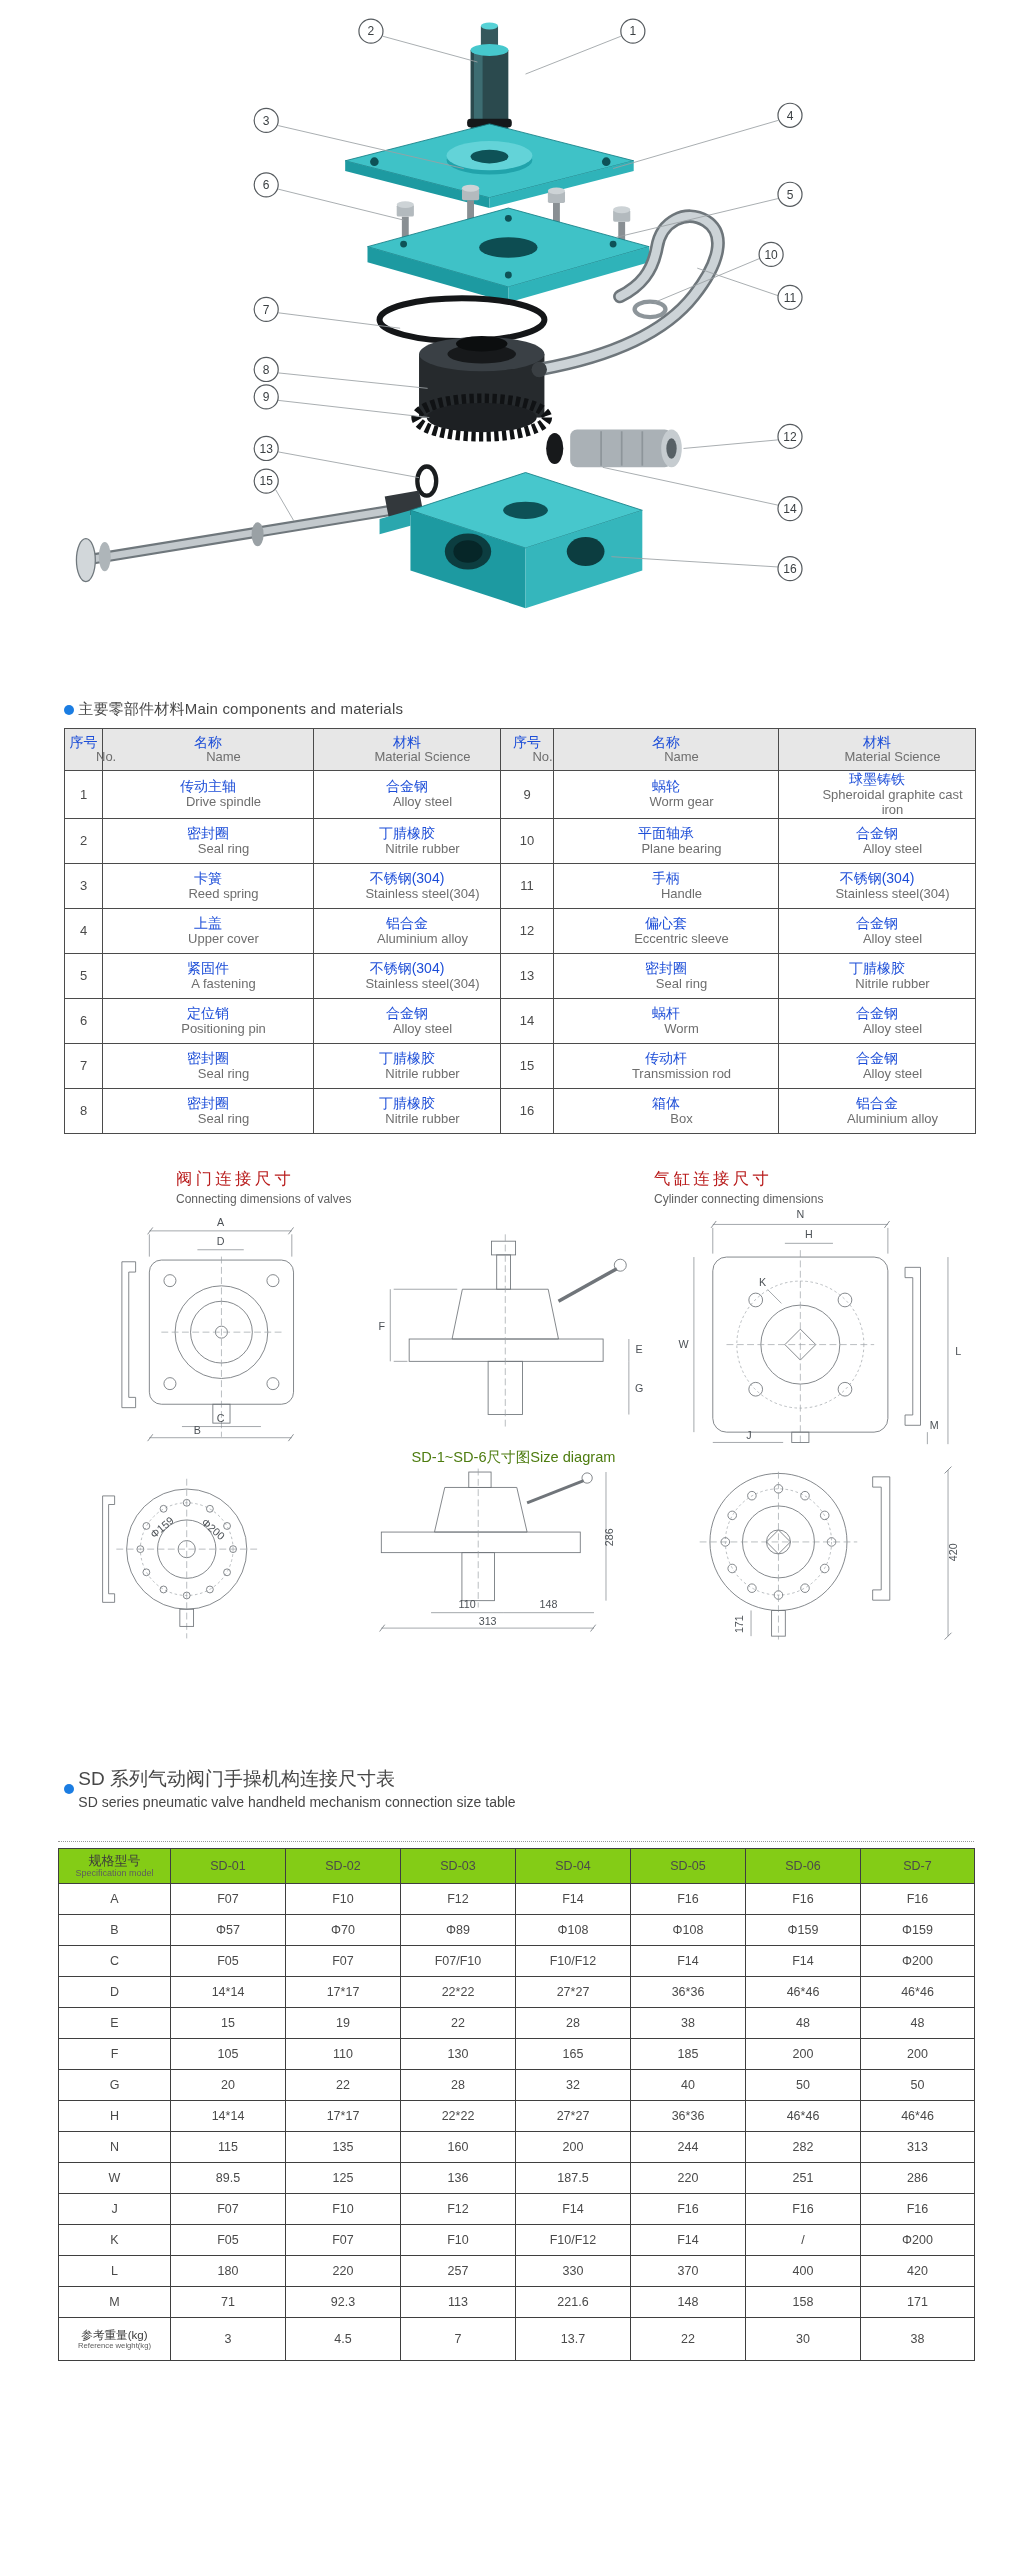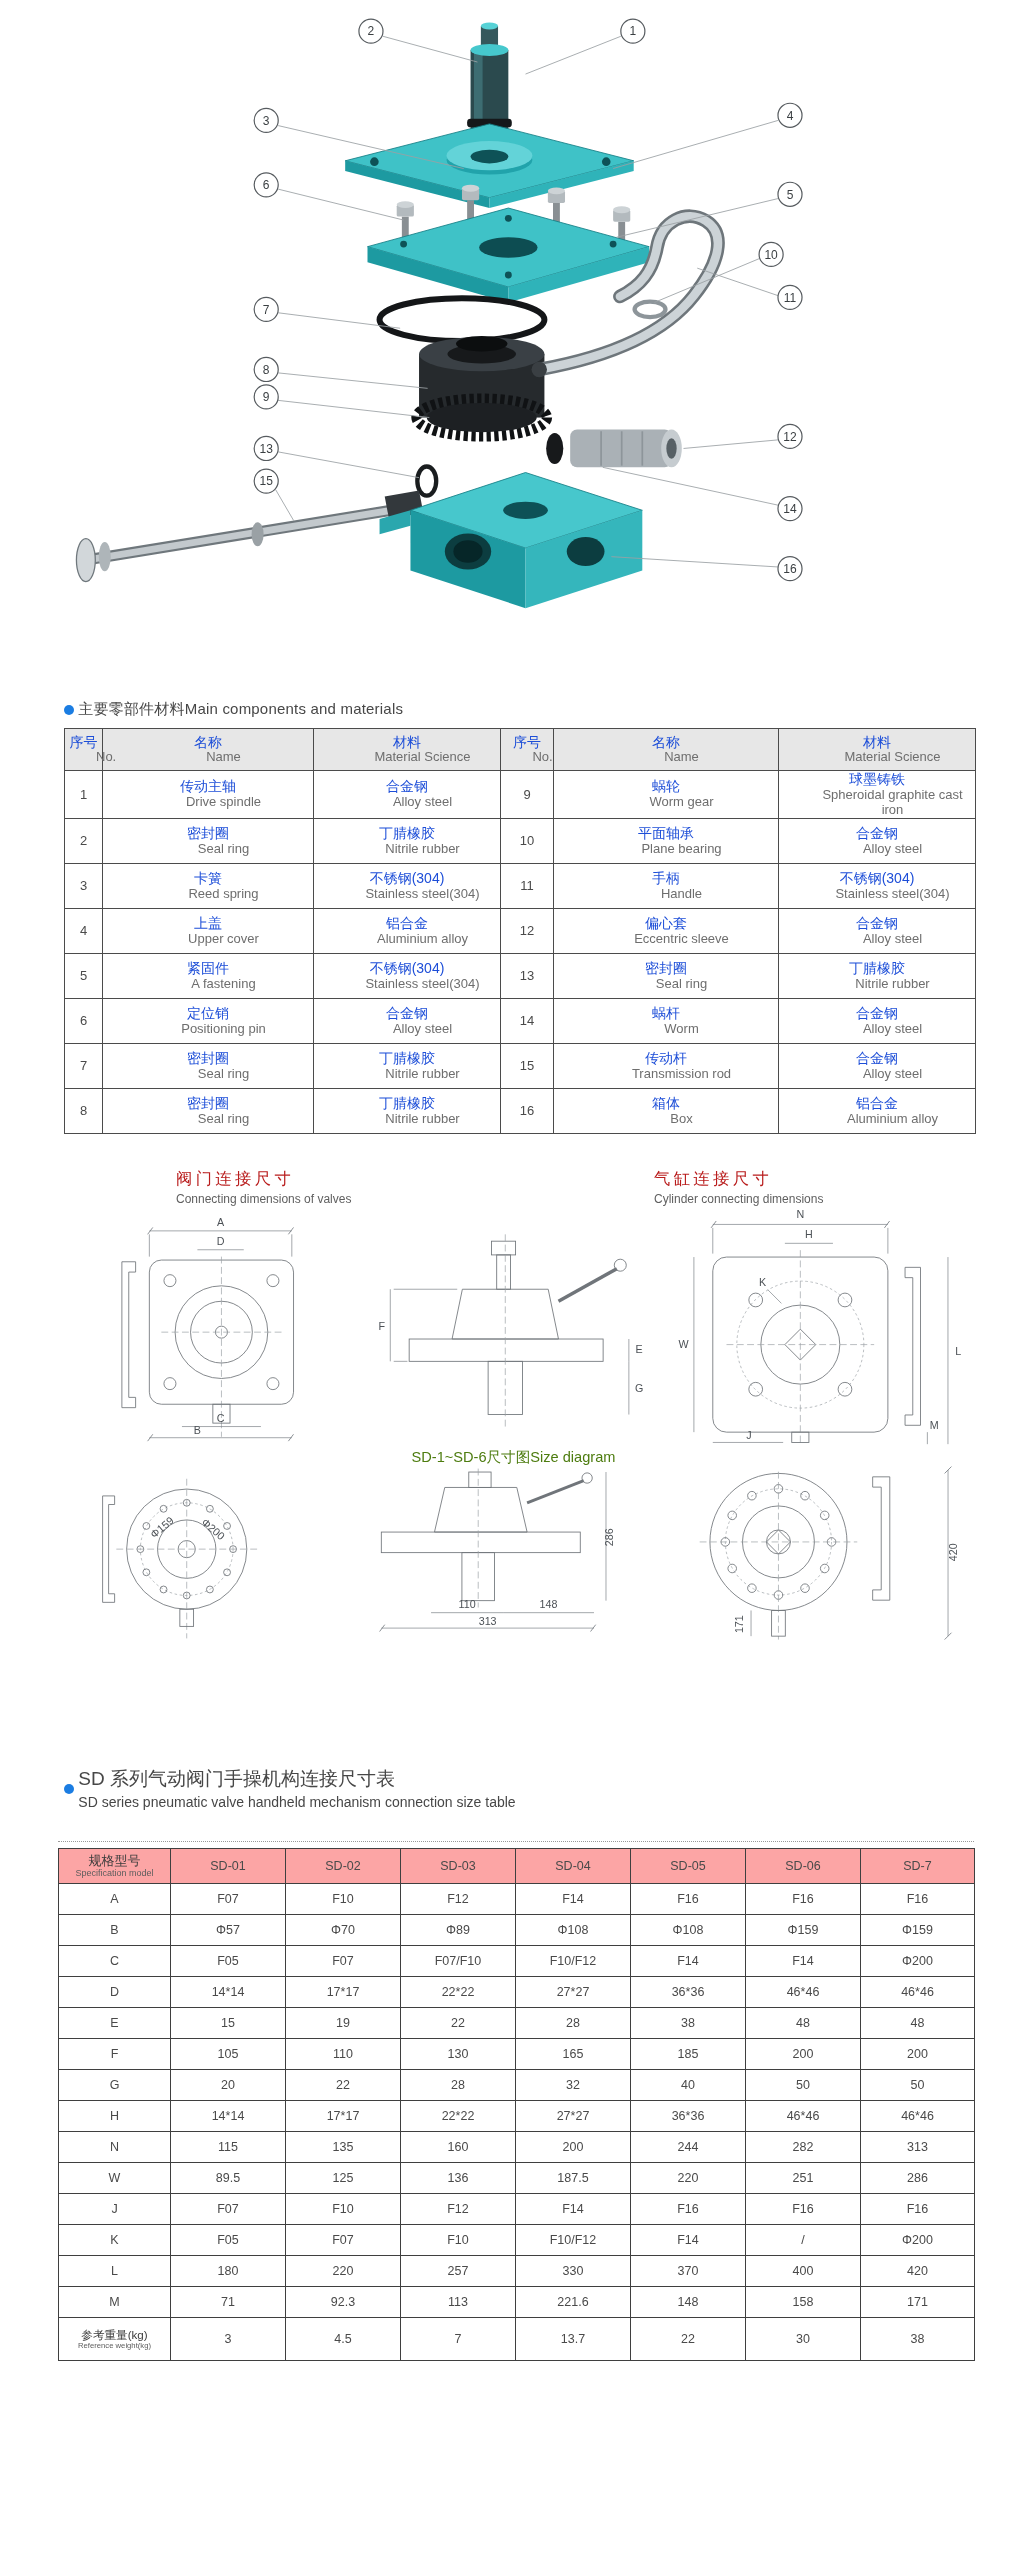--- a/index.html
+++ b/index.html
@@ -20,21 +20,21 @@
   #table1 td{border:0.9px solid #4b4b4b;text-align:center;vertical-align:middle;padding:0;}
   #table1 thead td{background:#e7e7e7;height:41px;}
   #table1 tbody td{height:44px;background:#fff;}
   .zh{font-size:14px;color:#1d4ed8;line-height:1.2;}
   .en{font-size:13px;color:#6e6e6e;line-height:1.15;padding-left:31px;}
   .no-cell{font-size:13px;color:#4a4a4a;}
 
   #table2{position:absolute;left:58px;top:1848px;width:916px;border:1.7px solid #3f3f3f;}
   #table2 td{border:0.9px solid #3f3f3f;text-align:center;vertical-align:middle;padding:0;
              font-size:12.5px;color:#4a4a4a;}
-  #table2 thead td{background:#fca5a5;height:34px;}
+  #table2 thead td{background:#84cc16;height:34px;}
   #table2 tbody td{height:30px;background:#fff;}
   .t2h-zh{font-size:13px;color:#3c3c3c;line-height:1.2;}
   .t2h-en{font-size:9px;color:#5d5d5d;line-height:1.1;}
   .t2l-zh{font-size:11.6px;color:#3c3c3c;line-height:1.25;}
   .t2l-en{font-size:7.7px;color:#5d5d5d;line-height:1.1;}
   .dotted-line{position:absolute;left:58px;top:1841px;width:916px;border-top:1.7px dotted #9a9a9a;}
 
   
   .dw-title{position:absolute;}
   .dwt-zh{font-size:16.3px;color:#b91c1c;letter-spacing:3.4px;}

